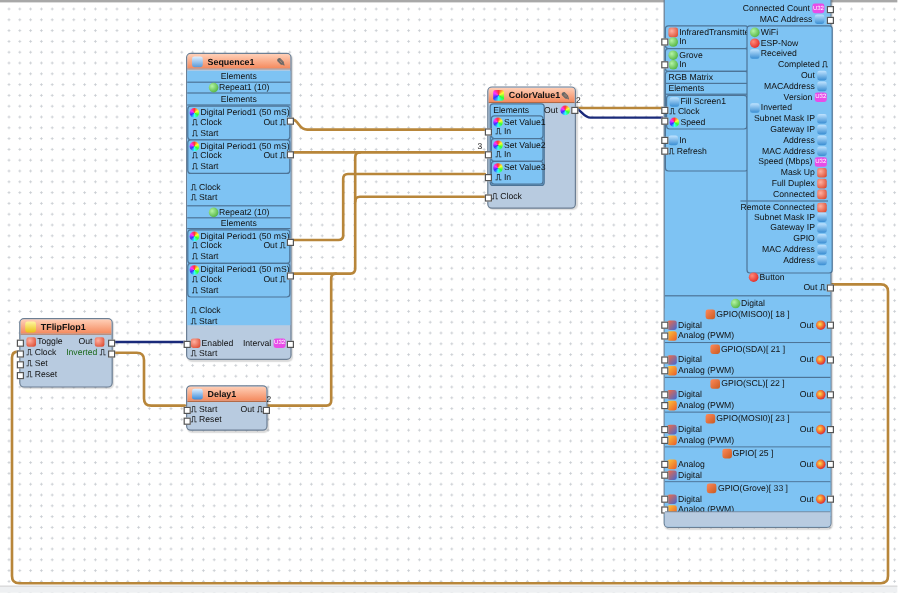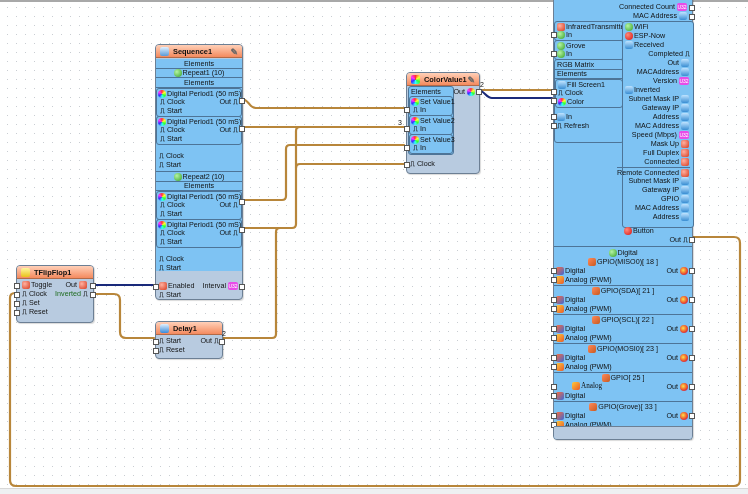--- a/index.html
+++ b/index.html
@@ -223,21 +223,21 @@
   <div class="sect" style="left:0;width:68px;top:43px;height:18px;">
     <div class="row" style="left:2px;top:0;"><span class="bicon b-green"></span><span>Grove</span></div>
     <div class="row" style="left:2px;top:8px;"><span class="bicon b-green"></span><span>In</span></div>
   </div>
   <div class="sect" style="left:0;width:68px;top:62px;height:82px;">
     <div class="hdr" style="left:0;right:0;top:0;text-align:left;padding-left:2px;">RGB Matrix</div>
     <div class="hdr" style="left:0;right:0;top:9px;text-align:left;padding-left:2px;">Elements</div>
     <div class="sect" style="left:0;right:0;top:19px;height:27px;">
       <div class="row" style="left:2px;top:0;"><span class="bicon b-mon"></span><span>Fill Screen1</span></div>
       <div class="row" style="left:2px;top:8px;"><span class="clk">⎍</span> <span>Clock</span></div>
-      <div class="row" style="left:2px;top:17px;"><span class="bicon b-rgb"></span><span>Color</span></div>
+      <div class="row" style="left:2px;top:17px;"><span class="bicon b-rgb"></span><span>Speed</span></div>
     </div>
     <div class="row" style="left:2px;top:52px;"><span class="bicon b-mon"></span><span>In</span></div>
     <div class="row" style="left:2px;top:61px;"><span class="clk">⎍</span> <span>Refresh</span></div>
   </div>
 
   <div class="sect" style="left:68px;width:70px;top:24px;height:205px;">
     <div class="row" style="left:2px;top:0;"><span class="bicon b-green"></span><span>WiFi</span></div>
     <div class="row" style="left:2px;top:9px;"><span class="bicon b-btn"></span><span>ESP-Now</span></div>
     <div class="row" style="left:2px;top:18px;"><span class="bicon b-mon"></span><span>Received</span></div>
     <div class="row r" style="right:3px;top:27px;"><span>Completed</span> <span class="clk">⎍</span></div>
@@ -297,21 +297,21 @@
         <div class="row" style="left:0;right:0;top:0;text-align:center;"><span class="bicon b-gpio"></span><span>GPIO(MOSI0)[ 23 ]</span></div>
         <div class="row" style="left:2px;top:9px;"><span class="bicon b-io"></span><span>Digital</span></div>
         <div class="row" style="left:2px;top:18px;"><span class="bicon b-an"></span><span>Analog (PWM)</span></div>
         <div class="row r" style="right:3px;top:9px;"><span>Out</span> <span class="bicon b-out"></span></div>
         <div class="pin" style="left:-3px;top:11px;"></div>
         <div class="pin" style="left:-3px;top:20px;"></div>
         <div class="pin" style="right:-3px;top:11px;"></div>
       </div>
       <div class="sect" style="left: 0px; right: 0px; top: 376px; height: 28px; border-radius: 0px; border-left: none; border-right: none; border-top: none;">
         <div class="row" style="left:0;right:0;top:0;text-align:center;"><span class="bicon b-gpio"></span><span>GPIO[ 25 ]</span></div>
-        <div class="row" style="left:18px;top:9px;font-family:Liberation Serif, serif;"><span class="bicon b-an"></span><span>Analog</span></div>
+        <div class="row" style="left:2px;top:9px;"><span class="bicon b-an"></span><span>Analog</span></div>
         <div class="row" style="left:2px;top:18px;"><span class="bicon b-io"></span><span>Digital</span></div>
         <div class="row r" style="right:3px;top:9px;"><span>Out</span> <span class="bicon b-out"></span></div>
         <div class="pin" style="left:-3px;top:11px;"></div>
         <div class="pin" style="left:-3px;top:20px;"></div>
         <div class="pin" style="right:-3px;top:11px;"></div>
       </div>
       <div class="sect" style="left: 0px; right: 0px; top: 405px; height: 28px; border-radius: 0px; border-left: none; border-right: none; border-top: none;">
         <div class="row" style="left:0;right:0;top:0;text-align:center;"><span class="bicon b-gpio"></span><span>GPIO(Grove)[ 33 ]</span></div>
         <div class="row" style="left:2px;top:9px;"><span class="bicon b-io"></span><span>Digital</span></div>
         <div class="row" style="left:2px;top:18px;"><span class="bicon b-an"></span><span>Analog (PWM)</span></div>

